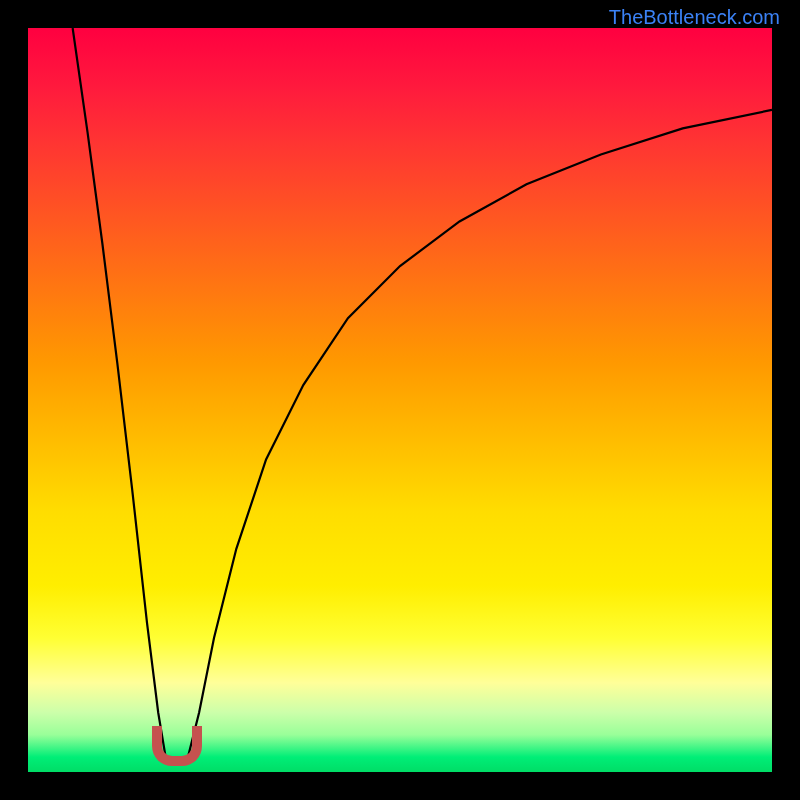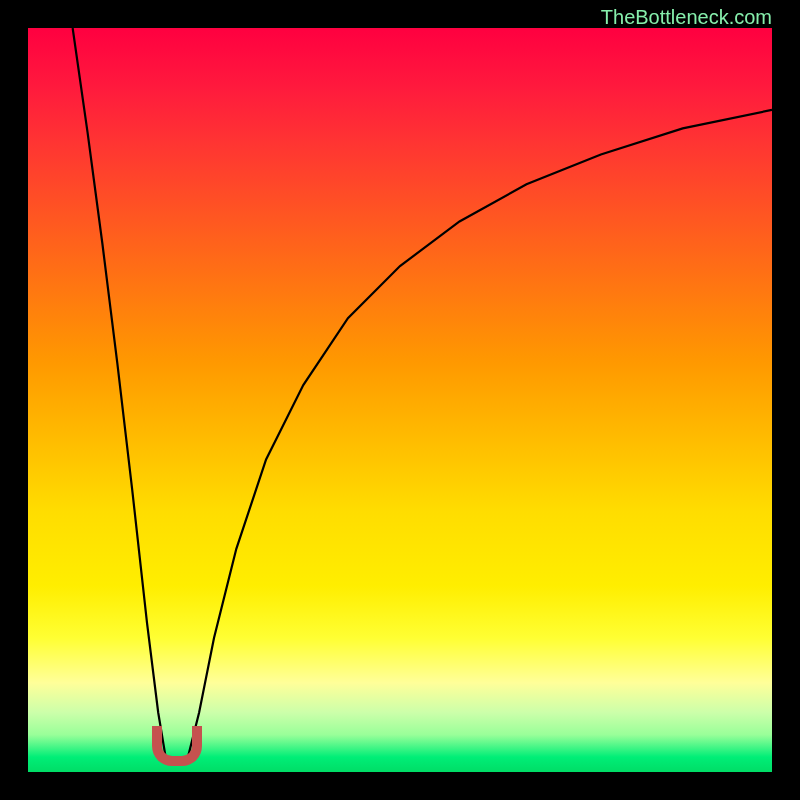--- a/index.html
+++ b/index.html
@@ -38,22 +38,22 @@
     #ffff99 88%,
     #ccffaa 92%,
     #99ff99 95%,
     #00ee77 98%,
     #00dd66 100%
   );
 }
 .watermark {
   position: absolute;
   top: 6px;
-  right: 28px;
-  color: #86efac;
+  right: 20px;
+  color: #3b82f6;
   font-family: Arial, Helvetica, sans-serif;
   font-size: 20px;
   font-weight: 500;
   z-index: 10;
   text-align: right;
 }
 svg.curve {
   position: absolute;
   left: 0;
   top: 0;

